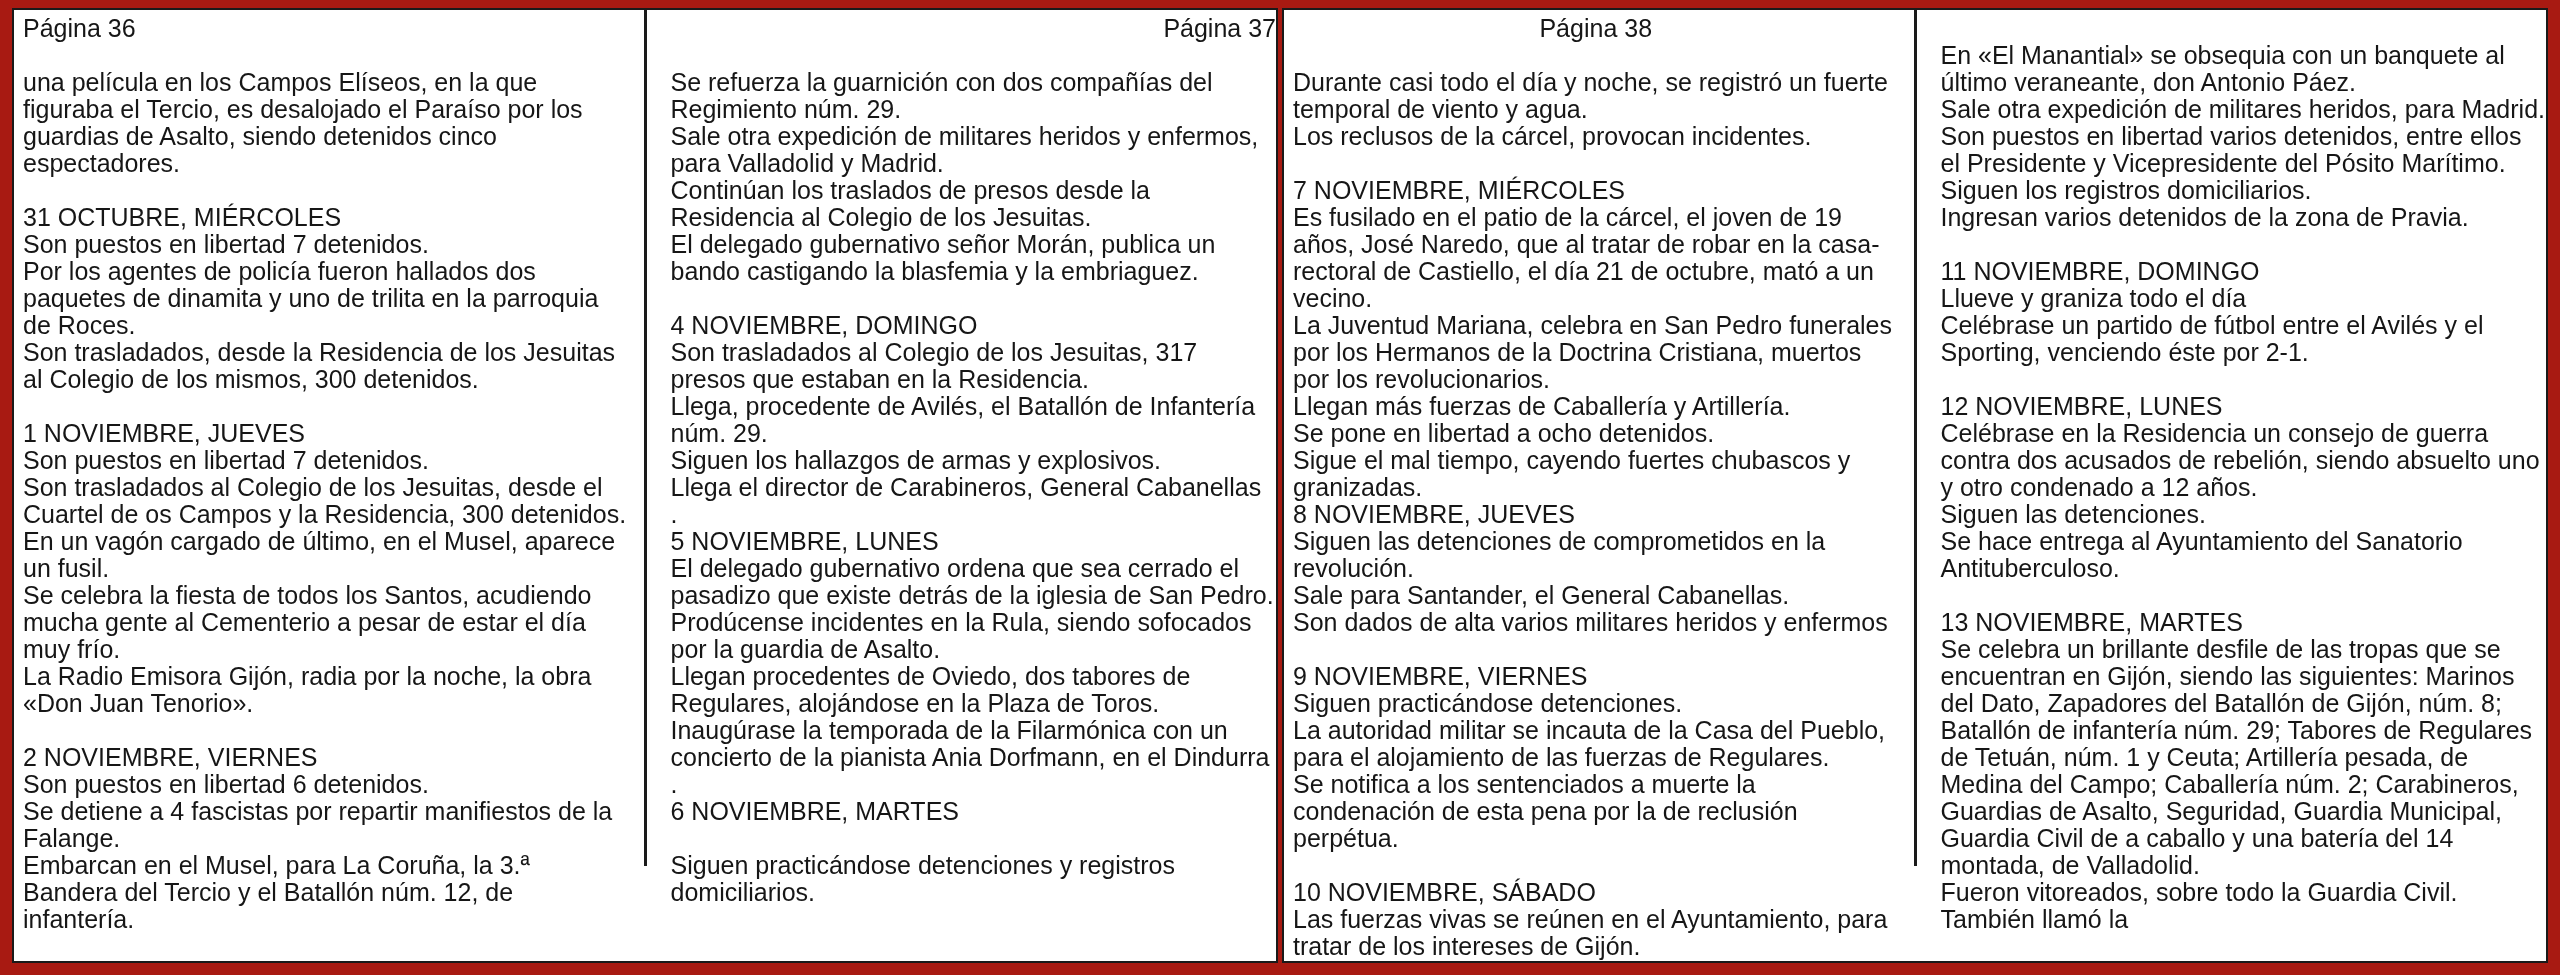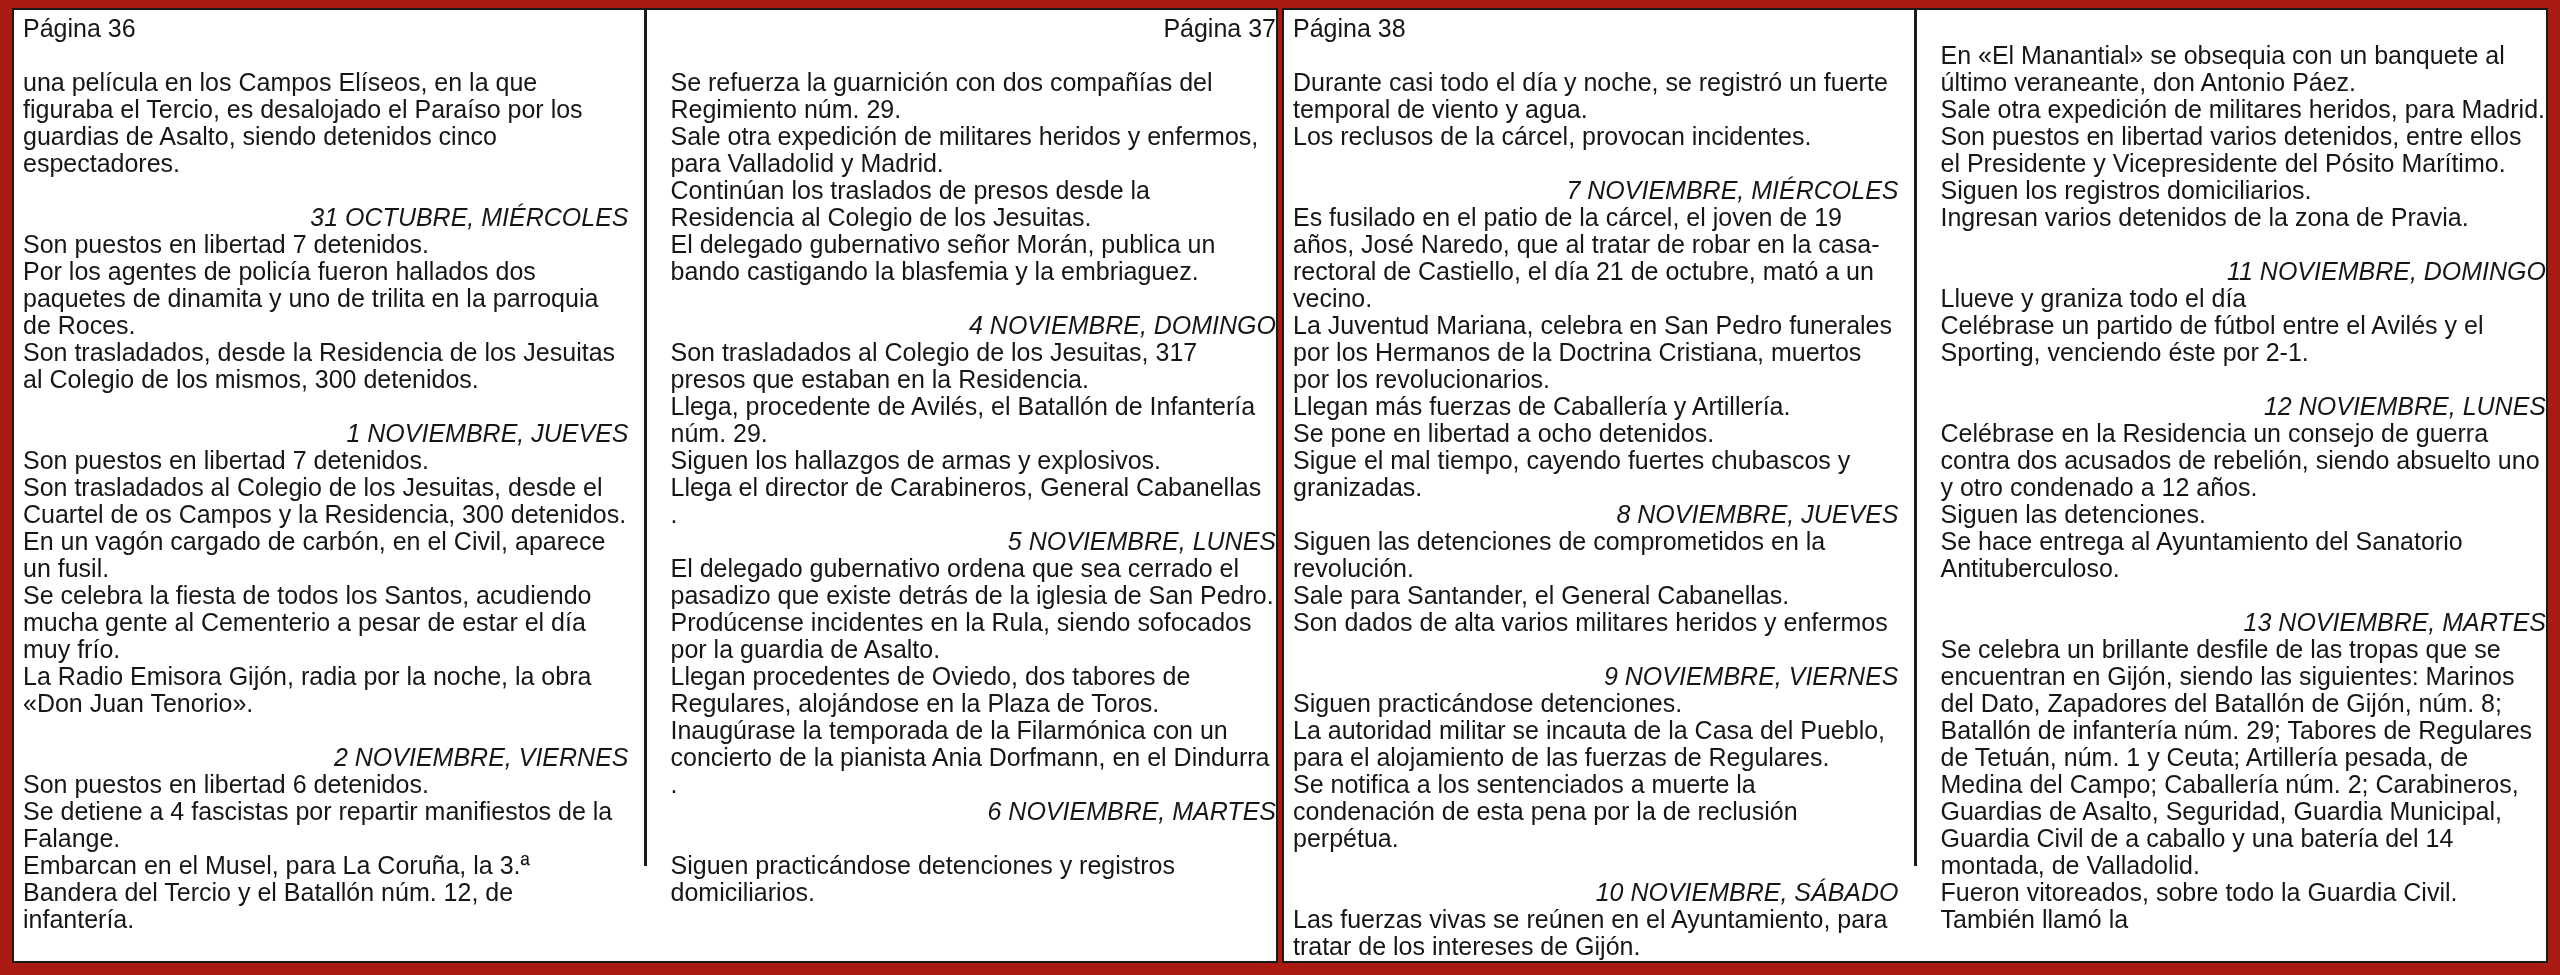--- a/index.html
+++ b/index.html
@@ -36,21 +36,21 @@
     position:absolute;
     left:calc(50% - 1px);
     top:0;
     width:3px;
     height:90%;
     background:#1a1a1a;
   }
   .row, .para { margin:0; }
   .label   { white-space:nowrap; }
   .blank   { height:27px; }
-  .heading { text-align:right;font-style:italic; }
+  .heading { text-align:left; }
 </style>
 </head>
 <body>
 
 <div class="frame">
 
   <div class="page">
     <div class="page-cols">
       <div class="col first">
         <div class="row label" style="text-align: left;">Página 36</div>
@@ -59,21 +59,21 @@
             <div class="para">una película en los Campos Elíseos, en la que figuraba el Tercio, es desalojado el Paraíso por los guardias de Asalto, siendo detenidos cinco espectadores.</div>
             <div class="row blank"></div>
             <div class="row heading">31 OCTUBRE, MIÉRCOLES</div>
             <div class="para">Son puestos en libertad 7 detenidos.</div>
             <div class="para">Por los agentes de policía fueron hallados dos paquetes de dinamita y uno de trilita en la parroquia de Roces.</div>
             <div class="para">Son trasladados, desde la Residencia de los Jesuitas al Colegio de los mismos, 300 detenidos.</div>
             <div class="row blank"></div>
             <div class="row heading">1 NOVIEMBRE, JUEVES</div>
             <div class="para">Son puestos en libertad 7 detenidos.</div>
             <div class="para">Son trasladados al Colegio de los Jesuitas, desde el Cuartel de os Campos y la Residencia, 300 detenidos.</div>
-            <div class="para">En un vagón cargado de carbón, en el Civil, aparece un fusil.</div>
+            <div class="para">En un vagón cargado de último, en el Musel, aparece un fusil.</div>
             <div class="para">Se celebra la fiesta de todos los Santos, acudiendo mucha gente al Cementerio a pesar de estar el día muy frío.</div>
             <div class="para">La Radio Emisora Gijón, radia por la noche, la obra «Don Juan Tenorio».</div>
             <div class="row blank"></div>
             <div class="row heading">2 NOVIEMBRE, VIERNES</div>
             <div class="para">Son puestos en libertad 6 detenidos.</div>
             <div class="para">Se detiene a 4 fascistas por repartir manifiestos de la Falange.</div>
             <div class="para">Embarcan en el Musel, para La Coruña, la 3.ª Bandera del Tercio y el Batallón núm. 12, de infantería.</div>
             <div class="row blank"></div>
           </div>
       </div>
@@ -103,21 +103,21 @@
             <div class="para">Siguen practicándose detenciones y registros domiciliarios.</div>
           </div>
       </div>
     </div>
     <div class="vdivider"></div>
   </div>
 
   <div class="page">
     <div class="page-cols">
       <div class="col first">
-        <div class="row label" style="text-align: left;">Página 38</div>
+        <div class="row label" style="text-align: center;">Página 38</div>
         <div>
             <div class="row blank"></div>
             <div class="para">Durante casi todo el día y noche, se registró un fuerte temporal de viento y agua.</div>
             <div class="para">Los reclusos de la cárcel, provocan incidentes.</div>
             <div class="row blank"></div>
             <div class="row heading">7 NOVIEMBRE, MIÉRCOLES</div>
             <div class="para">Es fusilado en el patio de la cárcel, el joven de 19 años, José Naredo, que al tratar de robar en la casa-rectoral de Castiello, el día 21 de octubre, mató a un vecino.</div>
             <div class="para">La Juventud Mariana, celebra en San Pedro funerales por los Hermanos de la Doctrina Cristiana, muertos por los revolucionarios.</div>
             <div class="para">Llegan más fuerzas de Caballería y Artillería.</div>
             <div class="para">Se pone en libertad a ocho detenidos.</div>

